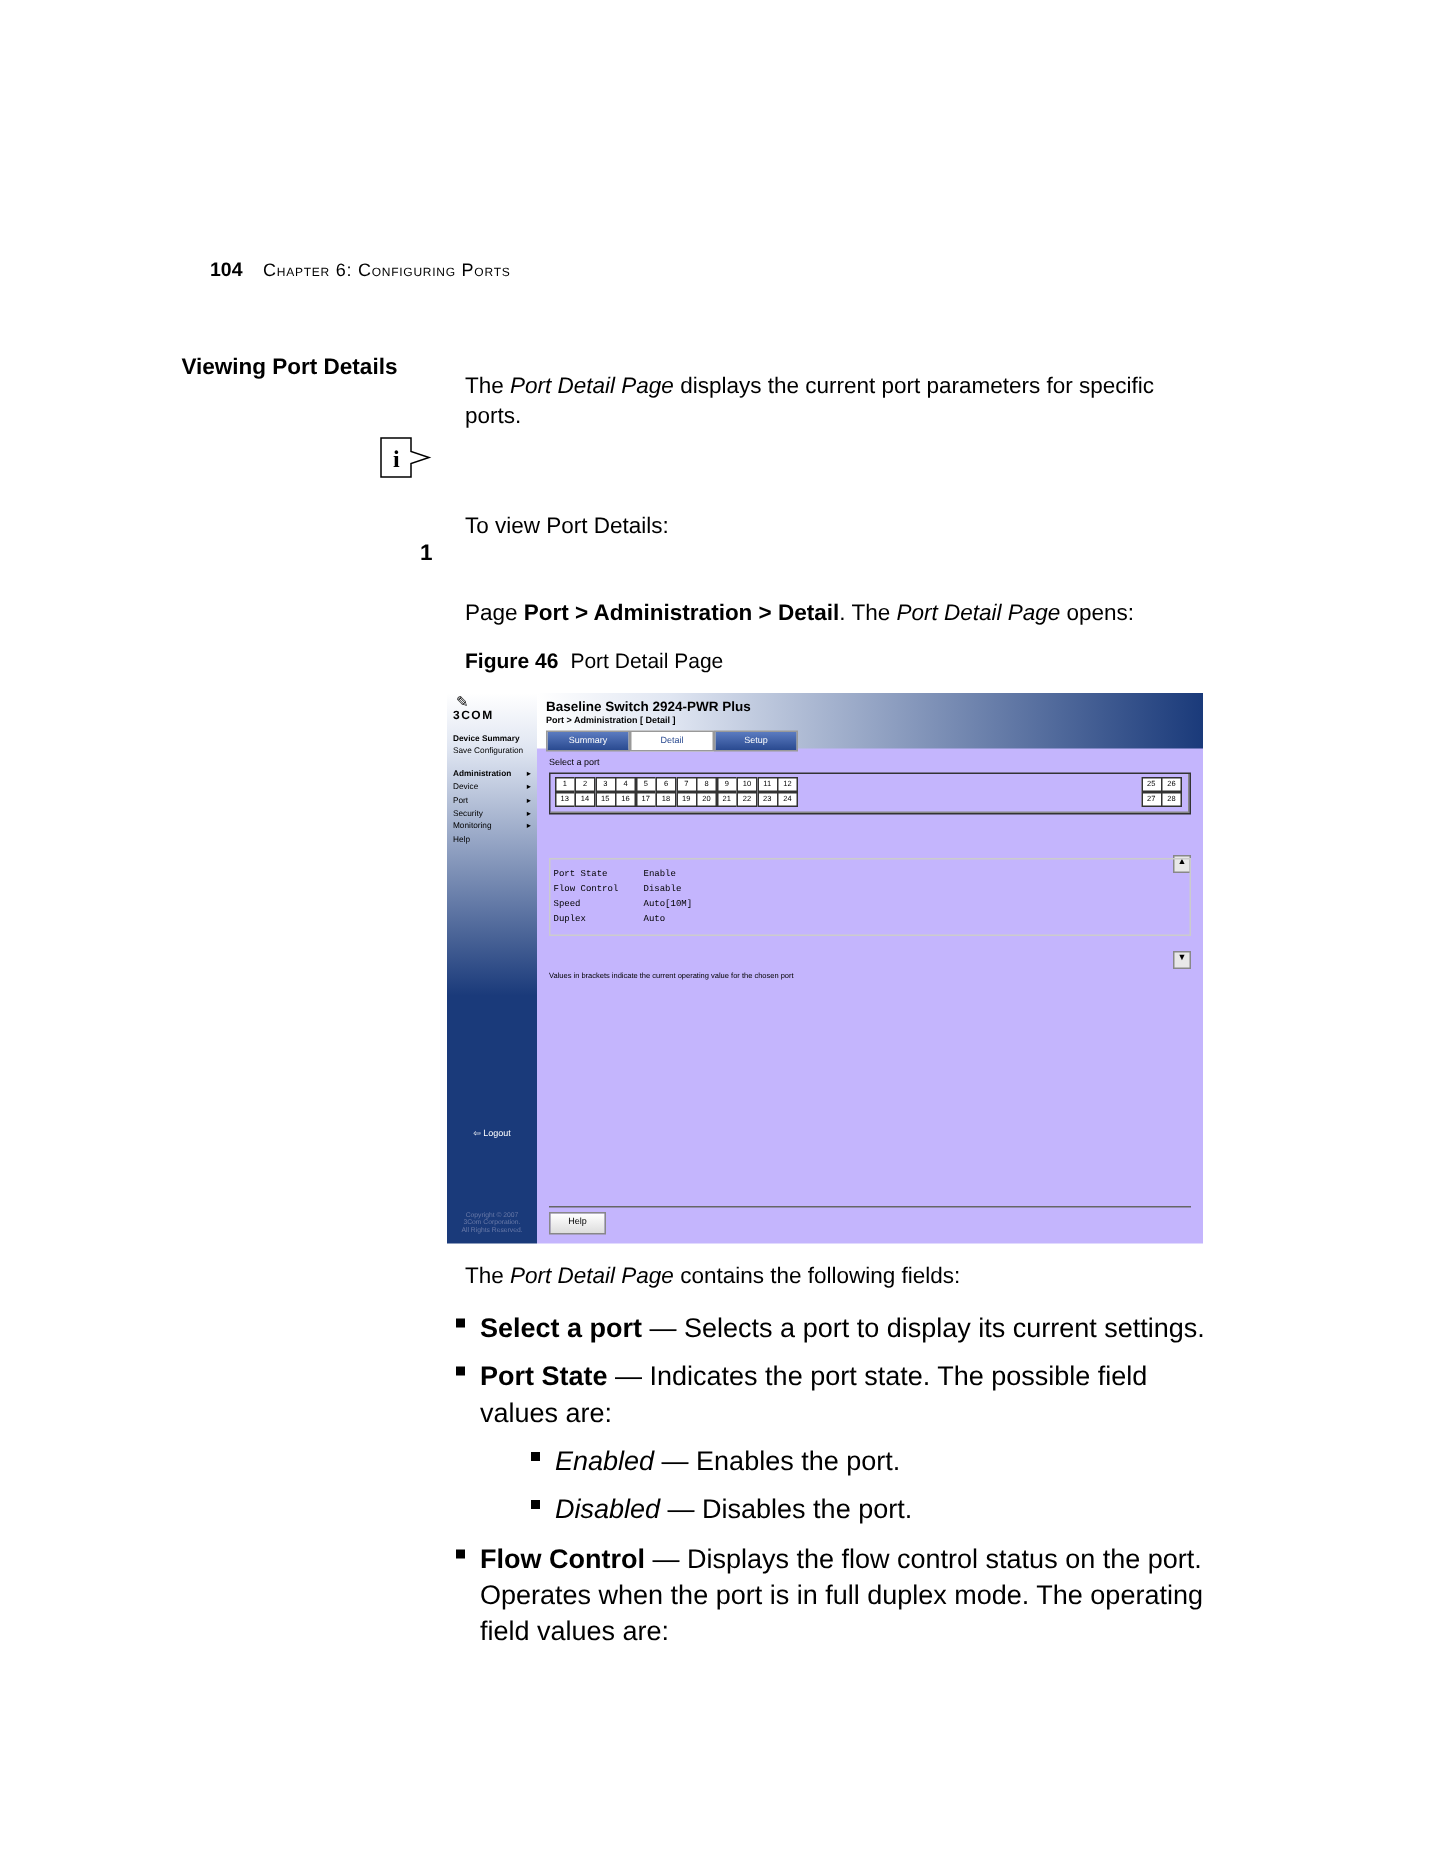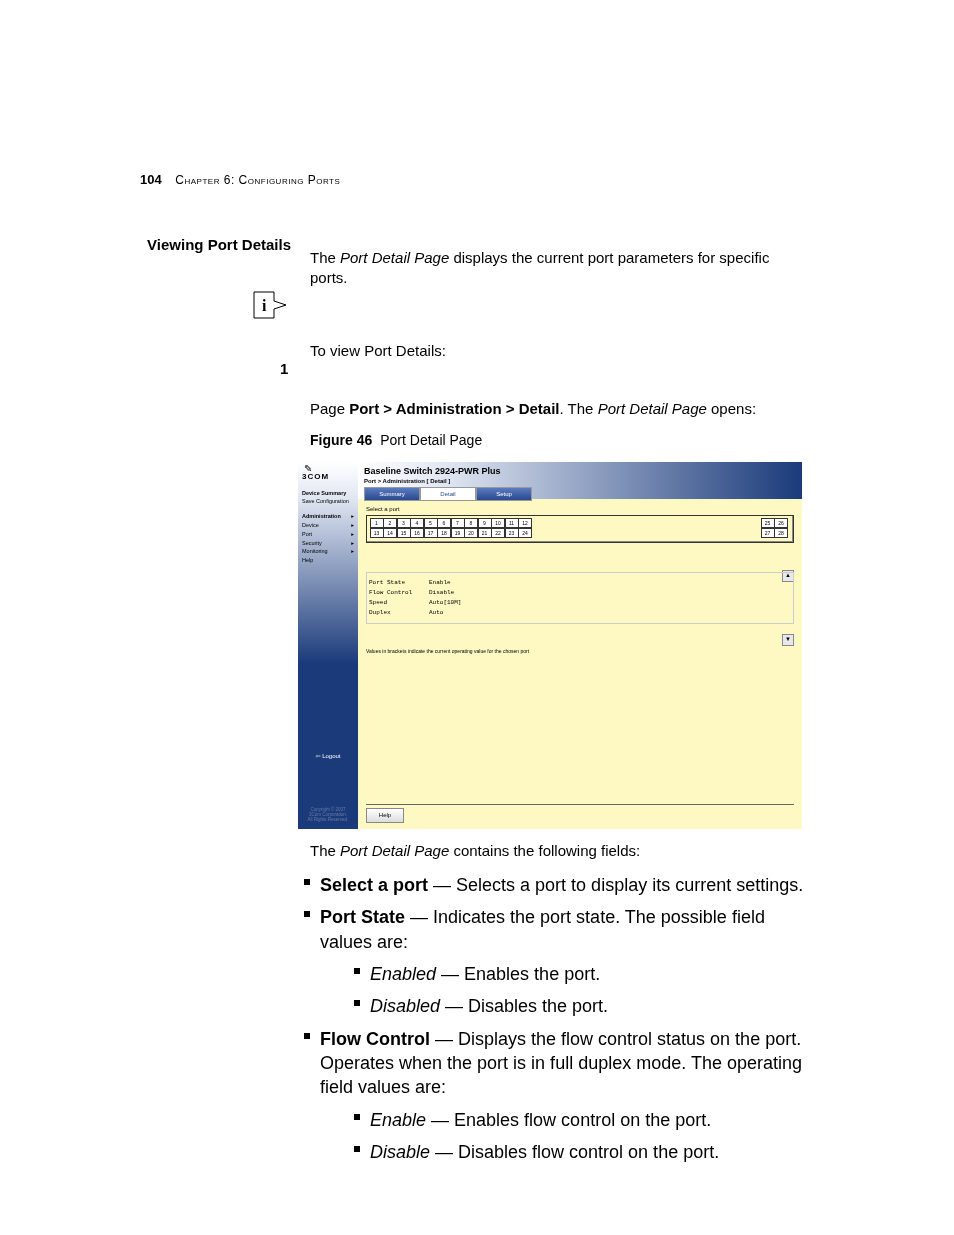--- a/index.html
+++ b/index.html
@@ -1,21 +1,21 @@
 <!DOCTYPE html>
 <html><head>
 <meta charset="utf-8">
 <style>
   html,body{margin:0;padding:0;background:#fff;color:#000;}
   body{width:954px;height:1235px;font-family:"Segoe UI",Arial,sans-serif;position:relative;}
   .page{position:absolute;left:0;top:0;width:954px;}
   .runhead{position:absolute;left:140px;top:172px;font-size:13px;}
   .runhead .num{font-weight:700;margin-right:10px;}
   .runhead .chap{font-variant:small-caps;letter-spacing:.5px;font-size:12px;}
-  .sidehead{position:absolute;left:121px;top:236px;width:170px;text-align:right;font-weight:700;font-size:15px;}
+  .sidehead{position:absolute;left:121px;top:236px;width:170px;font-weight:700;font-size:15px;}
   .content{position:absolute;left:298px;top:236px;width:520px;font-size:15px;line-height:1.35;}
   .content p{margin:12px;}
   .ital{font-style:italic;}
   .bold{font-weight:700;}
   .info-icon{position:absolute;left:252px;top:290px;}
   .info-icon svg{width:36px;height:30px;}
   .gap{height:14px;}
   .step-num{position:absolute;left:280px;top:360px;font-weight:700;font-size:15px;}
   .fig-label{margin-top:18px;font-size:14px;}
   .fig-label .figno{font-weight:700;margin-right:8px;}
@@ -23,21 +23,21 @@
   .shot{width:504px;border:none;margin-top:6px;margin-bottom:12px;font-family:Arial,sans-serif;}
   .shot-inner{display:flex;height:367px;}
   .shot-side{width:60px;background:linear-gradient(180deg,#fff 0%,#e0e6f2 10%,#1a3a7a 55%,#1a3a7a 100%);font-size:5.5px;color:#000;padding-top:4px;position:relative;}
   .shot-side .logo{font-size:8px;font-weight:700;letter-spacing:1px;padding:0 4px 6px 4px;}
   .shot-side .pen{font-size:10px;padding-left:6px;line-height:.6;}
   .shot-side .nav{padding:0 2px 0 4px;line-height:1.6;}
   .shot-side .nav .row{display:flex;justify-content:space-between;padding-right:2px;}
   .shot-side .nav .b{font-weight:700;}
   .shot-side .logout{position:absolute;left:0;right:0;top:290px;text-align:center;color:#fff;font-size:6px;}
   .shot-side .cr{position:absolute;left:0;right:0;bottom:6px;text-align:center;font-size:4.5px;color:#6a7aa8;line-height:1.1;}
-  .shot-main{flex:1;background:#fef9c3;position:relative;}
+  .shot-main{flex:1;background:#c4b5fd;position:relative;}
   .shot-main .hdr{height:34px;background:linear-gradient(90deg,#fff 0%,#e0e6f2 20%,#1a3a7a 100%);padding:3px 6px 0 6px;}
   .shot-main .hdr .t1{font-size:9px;font-weight:700;color:#000;}
   .shot-main .hdr .t2{font-size:6px;font-weight:700;color:#000;}
   .tabs{display:flex;gap:0;margin-top:2px;}
   .tab{width:54px;height:12px;font-size:6px;display:flex;align-items:center;justify-content:center;color:#fff;background:linear-gradient(#5b7bc0,#2a4a90);border:0.5px solid #999;}
   .tab.active{background:#fff;color:#2a4a90;}
   .sel-label{font-size:6px;padding:6px 0 2px 8px;}
   .port-box{margin:0 8px;border:1px solid #333;padding:3px;display:flex;gap:14px;height:20px;box-shadow:inset -1px -1px 0 #888;}
   .port-group{display:inline-block;}
   .port-row{display:flex;}
@@ -212,24 +212,20 @@
       </li>
       <li>
         <span class="bold">Port State</span><span> — Indicates the port state. The possible field values are:</span>
         <ul class="sq2">
           <li><span class="ital">Enabled</span><span> — Enables the port.</span></li>
           <li><span class="ital">Disabled</span><span> — Disables the port.</span></li>
         </ul>
       </li>
       <li>
         <span class="bold">Flow Control</span><span> — Displays the flow control status on the port. Operates when the port is in full duplex mode. The operating field values are:</span>
-        <ul class="sq2">
-          <li><span class="ital">Enable</span><span> — Enables flow control on the port.</span></li>
-          <li><span class="ital">Disable</span><span> — Disables flow control on the port.</span></li>
-        </ul>
       </li>
     </ul>
   </div>
 
   <div class="info-icon">
     <svg viewBox="0 0 36 30">
         <polygon points="2,2 22,2 22,11 34,15 22,19 22,28 2,28" fill="none" stroke="#000" stroke-width="1"></polygon>
         <text x="10" y="21" font-family="Georgia,serif" font-size="16" font-weight="bold">i</text>
       </svg>
   </div>

